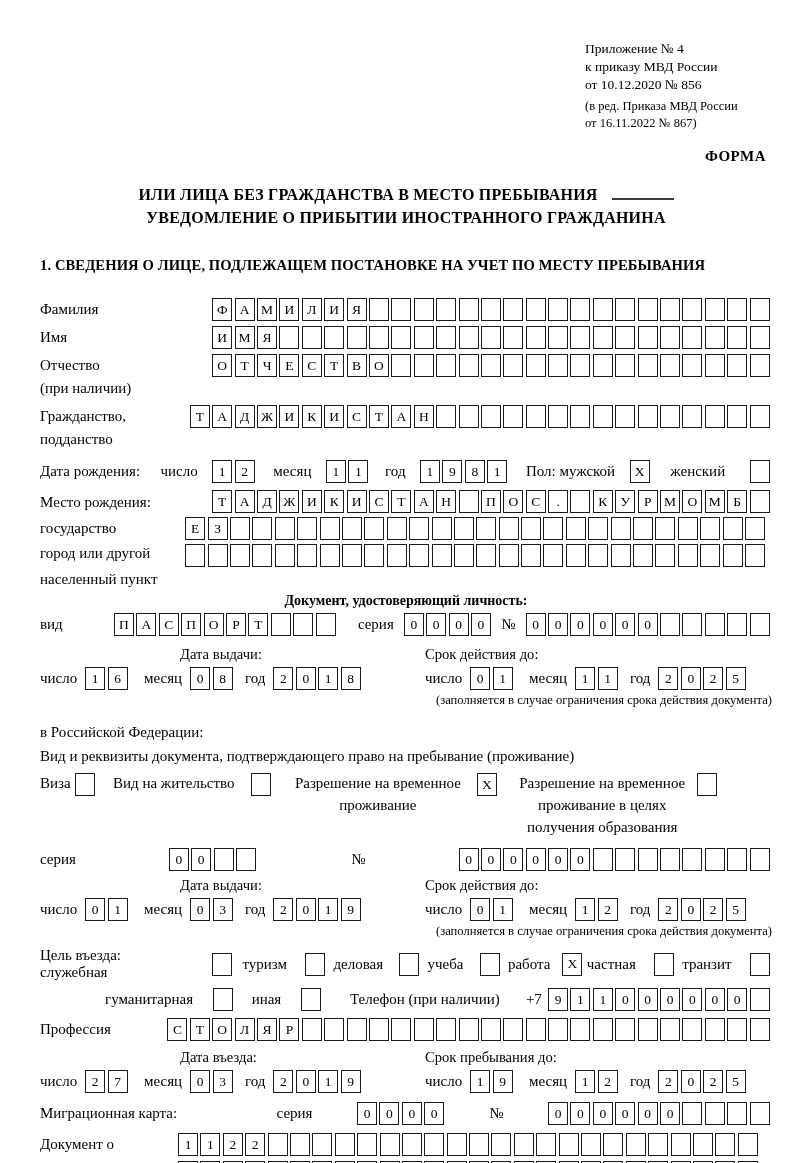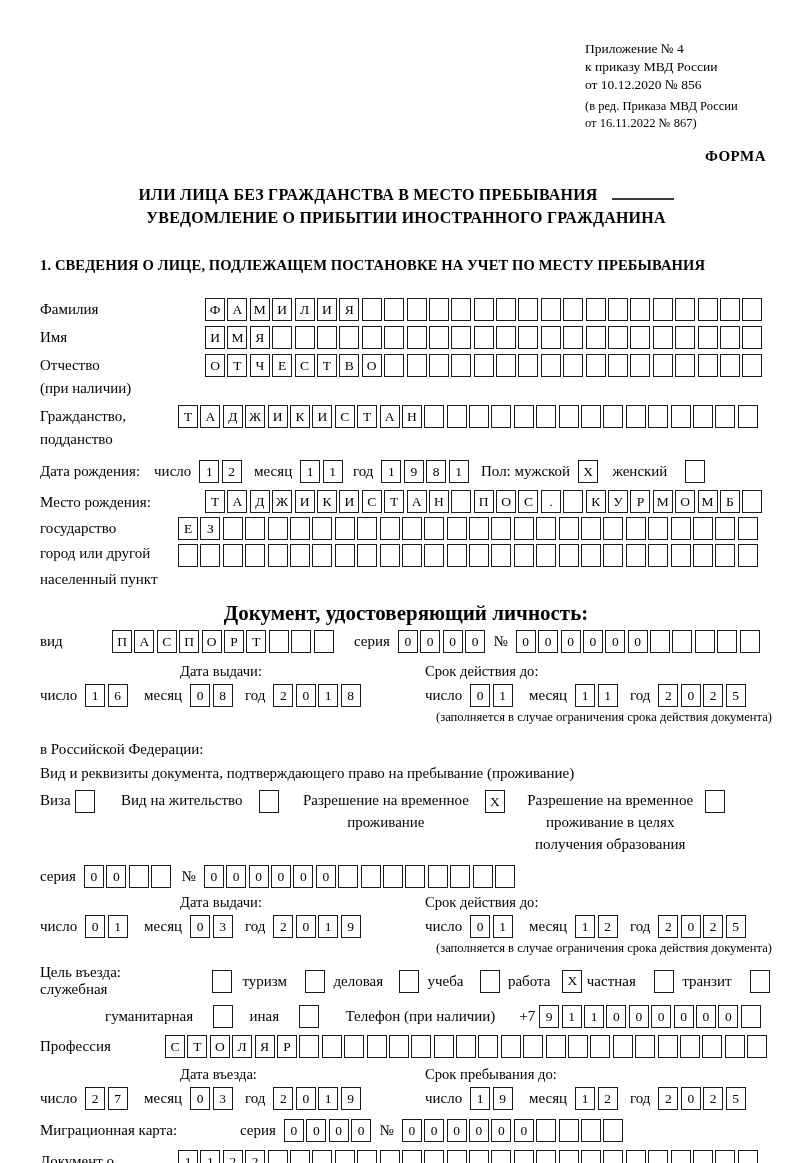--- a/index.html
+++ b/index.html
@@ -10,21 +10,21 @@
   }
   
   .annex{margin-left:545px;line-height:18px;font-size:13.5px;}
   .annex .small{font-size:12.5px;margin-top:4px;line-height:17px;}
   .forma{text-align:right;font-weight:bold;font-size:15px;letter-spacing:.5px;margin-top:16px;padding-right:6px;}
   
   .title{text-align:center;font-weight:bold;font-size:16px;line-height:23px;margin-top:18px;letter-spacing:.2px;}
   .blankline{display:inline-block;width:62px;border-bottom:2.5px solid #3a3a3a;margin-left:14px;}
   .section{font-weight:bold;font-size:14.6px;margin-top:28px;letter-spacing:.1px;}
   
-  .frow{display:flex;align-items:center;margin-top:5px;}
+  .frow{display:flex;align-items:center;margin-top:5px;justify-content:space-between;}
   .frow.top{align-items:flex-start;}
   .lab{flex:0 0 auto;}
   .lw165{flex:0 0 165px;}
   .lw138{flex:0 0 138px;}
   .lw72{flex:0 0 72px;}
   .lw125{flex:0 0 125px;}
   .two-line{line-height:23px;}
   .boxes{display:flex;flex-wrap:nowrap;}
   .cbox{
     display:inline-flex;align-items:center;justify-content:center;flex:0 0 auto;
@@ -43,21 +43,21 @@
   .note{font-size:12.6px;text-align:right;margin-top:3px;}
   .plain{margin-top:12px;line-height:24px;}
   
   .visarow{display:flex;align-items:flex-start;margin-top:4px;}
   .vitem{display:flex;align-items:flex-start;}
   .vlab{line-height:22px;}
   .vlab.center{text-align:center;}
   .vcb{margin-top:1px;}
   
   .pitem{display:flex;align-items:center;gap:8px;}
-  .iddoc-header{text-align:center;font-weight:bold;font-size:21px;margin-top:9px;}
+  .iddoc-header{text-align:center;font-weight:bold;font-size:14px;margin-top:1px;}
   .legal-wrap{display:flex;align-items:flex-start;margin-top:8px;}
   .legal-labels{flex:0 0 138px;line-height:23.5px;}
   .legal-boxes .boxes{margin-bottom:4.5px;}
 </style>
 </head>
 <body>
 
 <div class="page">
 
   <div class="annex">
@@ -427,21 +427,21 @@
     <div>Вид и реквизиты документа, подтверждающего право на пребывание (проживание)</div>
   </div>
 
   <div class="visarow">
     <span class="vitem">
       <span class="vlab">Виза</span>
       <span class="boxes vcb" style="margin-left:4px;">
           <span class="cbox"></span>
         </span>
     </span>
-    <span class="vitem" style="margin-left:24px;">
+    <span class="vitem" style="margin-left:16px;">
       <span class="vlab">Вид на жительство</span>
       <span class="boxes vcb" style="margin-left:16px;">
           <span class="cbox"></span>
         </span>
     </span>
     <span class="vitem" style="margin-left:22px;">
       <span class="vlab center">
         <span>Разрешение на временное</span><br>
         <span>проживание</span>
       </span>

